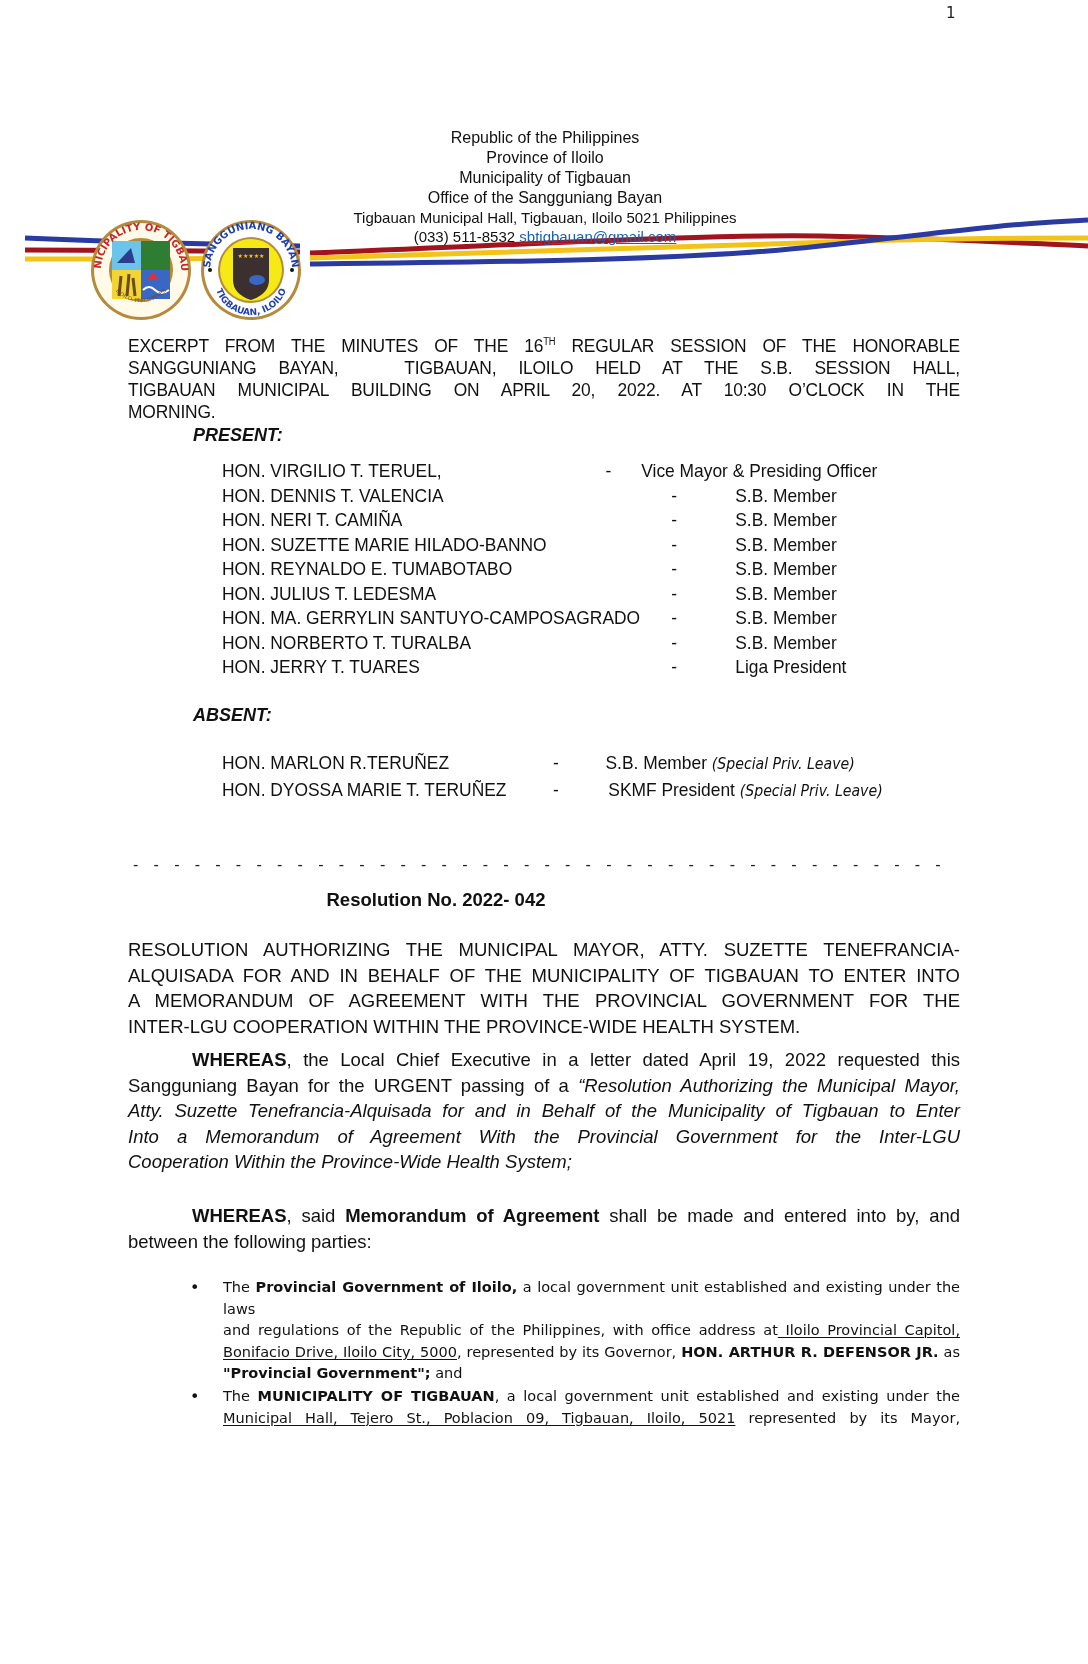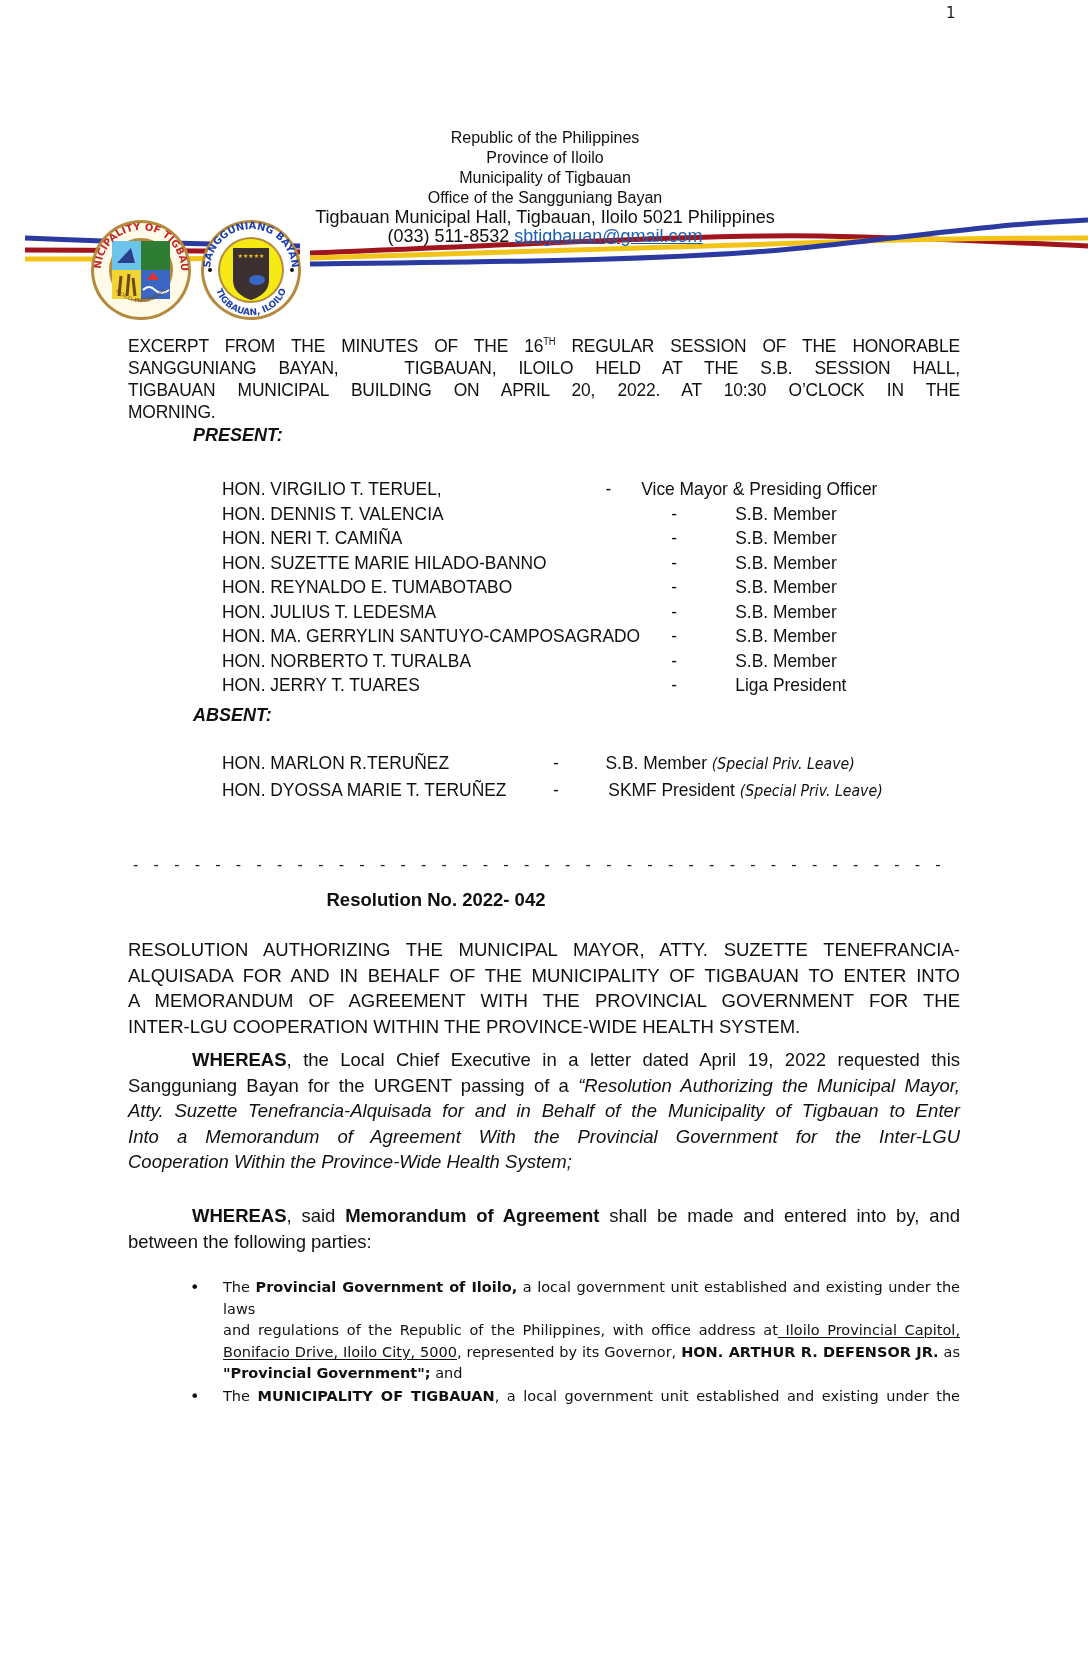--- a/index.html
+++ b/index.html
@@ -1,20 +1,20 @@
 <!DOCTYPE html>
 <html><head>
 <meta charset="utf-8">
 <style>
   html, body { margin: 0; padding: 0; background: #ffffff; }
   body { width: 1088px; height: 1664px; position: relative; overflow: hidden; color: #111; font-family: "Liberation Sans", sans-serif; }
   .abs { position: absolute; }
   .page-num { left: 946px; top: 4px; font-family: "DejaVu Sans", sans-serif; font-size: 15px; color: #222; }
   .letterhead { left: 300px; top: 128px; width: 490px; text-align: center; font-size: 16px; line-height: 20px; }
-  .letterhead .small { font-size: 18px; line-height: 19px; }
+  .letterhead .small { font-size: 15px; line-height: 19px; }
   .letterhead a { color: #1a5fb4; text-decoration: underline; }
   .ribbons { left: 0; top: 190px; }
   .justify { text-align: justify; text-align-last: justify; }
   .excerpt { left: 128px; top: 331px; width: 832px; font-size: 18.5px; line-height: 22px; letter-spacing: -0.2px; transform: scaleX(0.94); transform-origin: left top; width: 885px; }
   .excerpt p { margin: 0; }
   .section-label { left: 193px; font-size: 18px; font-weight: bold; font-style: italic; }
   .att-row { position: absolute; font-size: 18.5px; height: 26px; line-height: 26px; transform: scaleX(0.94); transform-origin: left top; white-space: nowrap; }
   .att-name { position: absolute; left: 0; }
   .att-dash { position: absolute; }
   .att-pos { position: absolute; }
@@ -98,21 +98,21 @@
 </div>
 
 <div class="abs excerpt">
   <p class="justify"><span>EXCERPT FROM THE MINUTES OF THE 16</span><sup style="font-size:10px;">TH</sup><span> REGULAR SESSION OF THE HONORABLE</span></p>
   <p class="justify" style="white-space:pre;">SANGGUNIANG BAYAN,   TIGBAUAN, ILOILO HELD AT THE S.B. SESSION HALL,</p>
   <p class="justify">TIGBAUAN MUNICIPAL BUILDING ON APRIL 20, 2022. AT 10:30 O’CLOCK IN THE</p>
   <p>MORNING.</p>
 </div>
 
 <div class="abs section-label" style="top:425px;">PRESENT:</div>
-<div class="abs" id="present-list" style="left:222px; top:476px; width:740px; height:230px;">
+<div class="abs" id="present-list" style="left:222px; top:458px; width:740px; height:230px;">
     <div class="att-row" style="top: 0px; left: 0px; width: 780px;">
       <span class="att-name">HON. VIRGILIO T. TERUEL,</span>
       <span class="att-dash" style="left: 408px;">-</span>
       <span class="att-pos" style="left: 446px;"><span>Vice Mayor &amp; Presiding Officer</span></span>
     </div>
     <div class="att-row" style="top: 24.5px; left: 0px; width: 780px;">
       <span class="att-name">HON. DENNIS T. VALENCIA</span>
       <span class="att-dash" style="left: 478px;">-</span>
       <span class="att-pos" style="left: 546px;"><span>S.B. Member</span></span>
     </div>
@@ -198,15 +198,16 @@
       <p class="justify"><span>The </span><b>Provincial Government of Iloilo,</b><span> a local government unit established and existing under the laws</span></p>
       <p class="justify"><span>and regulations of the Republic of the Philippines, with office address at</span><u> Iloilo Provincial Capitol,</u></p>
       <p class="justify"><u>Bonifacio Drive, Iloilo City, 5000</u><span>, represented by its Governor, </span><b>HON. ARTHUR R. DEFENSOR JR.</b><span> as</span></p>
       <p><b>"Provincial Government";</b><span> and</span></p>
     </div>
   </div>
   <div class="bullet" style="top:109px;">
     <span class="dot">•</span>
     <div class="txt">
       <p class="justify"><span>The </span><b>MUNICIPALITY OF TIGBAUAN</b><span>, a local government unit established and existing under the</span></p>
+      <p class="justify"><u>Municipal Hall, Tejero St., Poblacion 09, Tigbauan, Iloilo, 5021</u><span> represented by its Mayor,</span></p>
     </div>
   </div>
 </div>
 
 </body></html>

